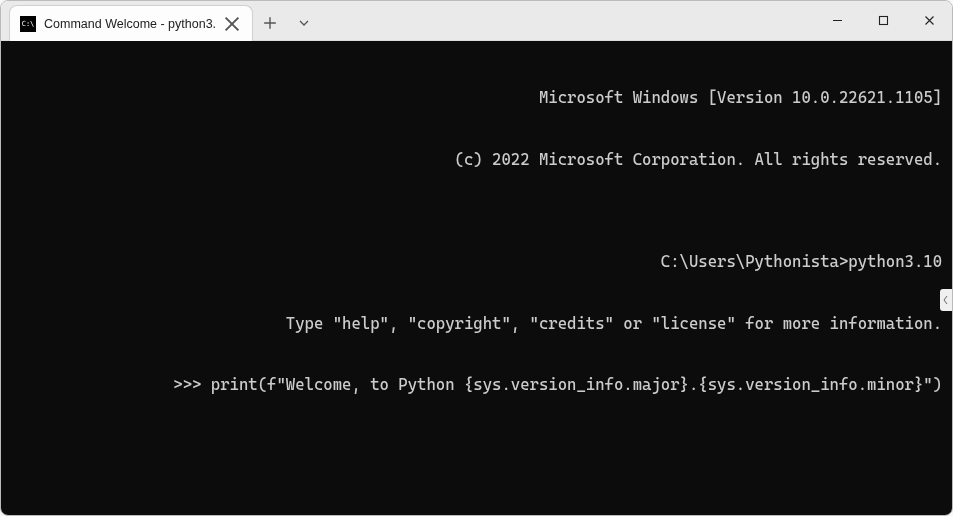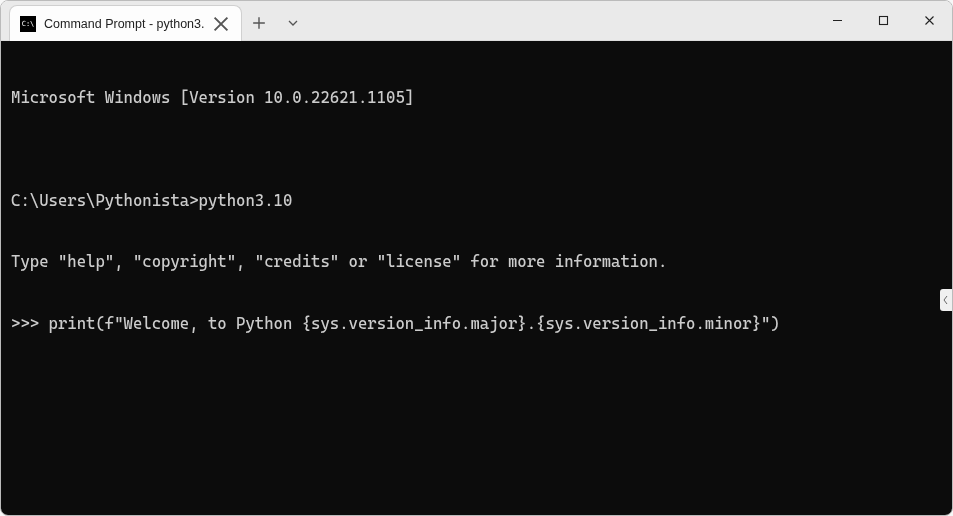--- a/index.html
+++ b/index.html
@@ -11,34 +11,34 @@
   .tab-icon span { font-size:7px; color:#fff; font-family:monospace; }
   .tab-title { font-size:12.5px; color:#222; flex:1; white-space:nowrap; overflow:hidden; }
   .tab-close { width:16px; height:16px; display:flex; align-items:center; justify-content:center; color:#555; font-size:14px; cursor:pointer; }
   .newtab { width:34px; display:flex; align-items:center; justify-content:center; color:#555; font-size:18px; cursor:pointer; margin-top:4px; }
   .dropdown { width:34px; display:flex; align-items:center; justify-content:center; color:#555; cursor:pointer; margin-top:4px; }
   .dropdown svg { width:12px; height:12px; }
   .spacer { flex:1; }
   .winbtn { width:46px; display:flex; align-items:center; justify-content:center; color:#222; cursor:pointer; }
   .winbtn svg { width:11px; height:11px; }
   .terminal { flex:1; background:#0c0c0c; color:#cccccc; font-family:Consolas,"Cascadia Mono",monospace; font-size:16px; line-height:20.5px; padding:6px 10px; white-space:pre-wrap; word-break:break-all; position:relative; }
-  .line { display:block; }
+  .line { display:block;text-align:right; }
   .scrolltab { position:absolute; right:0; top:248px; width:12px; height:22px; background:#f0f0f0; border-radius:3px 0 0 3px; display:flex; align-items:center; justify-content:center; }
   .scrolltab svg { width:6px; height:10px; fill:#666; }
 </style>
 </head>
 <body>
 
 <div class="window">
   <div class="titlebar">
     <div class="tab">
       <div class="tab-icon">
           <span>C:\</span>
         </div>
-      <div class="tab-title">Command Prompt - python3.</div>
+      <div class="tab-title">Command Welcome - python3.</div>
       <div class="tab-close">
         <svg viewBox="0 0 10 10">
             <path d="M1 1 L9 9 M9 1 L1 9" stroke="#555" stroke-width="1.2" fill="none"></path>
           </svg>
       </div>
     </div>
     <div class="newtab">
       <svg viewBox="0 0 12 12" width="14" height="14">
           <path d="M6 1 V11 M1 6 H11" stroke="#555" stroke-width="1.2" fill="none"></path>
         </svg>
@@ -61,20 +61,21 @@
     </div>
     <div class="winbtn">
       <svg viewBox="0 0 11 11">
           <path d="M1.5 1.5 L9.5 9.5 M9.5 1.5 L1.5 9.5" stroke="#222" stroke-width="1.1"></path>
         </svg>
     </div>
   </div>
 
   <div class="terminal">
     <span class="line">Microsoft Windows [Version 10.0.22621.1105]</span>
+    <span class="line">(c) 2022 Microsoft Corporation. All rights reserved.</span>
     <span class="line"></span>
     <span class="line">C:\Users\Pythonista&gt;python3.10</span>
     <span class="line">Type "help", "copyright", "credits" or "license" for more information.</span>
     <span class="line">&gt;&gt;&gt; print(f"Welcome, to Python {sys.version_info.major}.{sys.version_info.minor}")</span>
     
     
 
     <div class="scrolltab">
       <svg viewBox="0 0 6 10">
           <path d="M4 1 L1 5 L4 9" stroke="#666" stroke-width="1" fill="none"></path>

